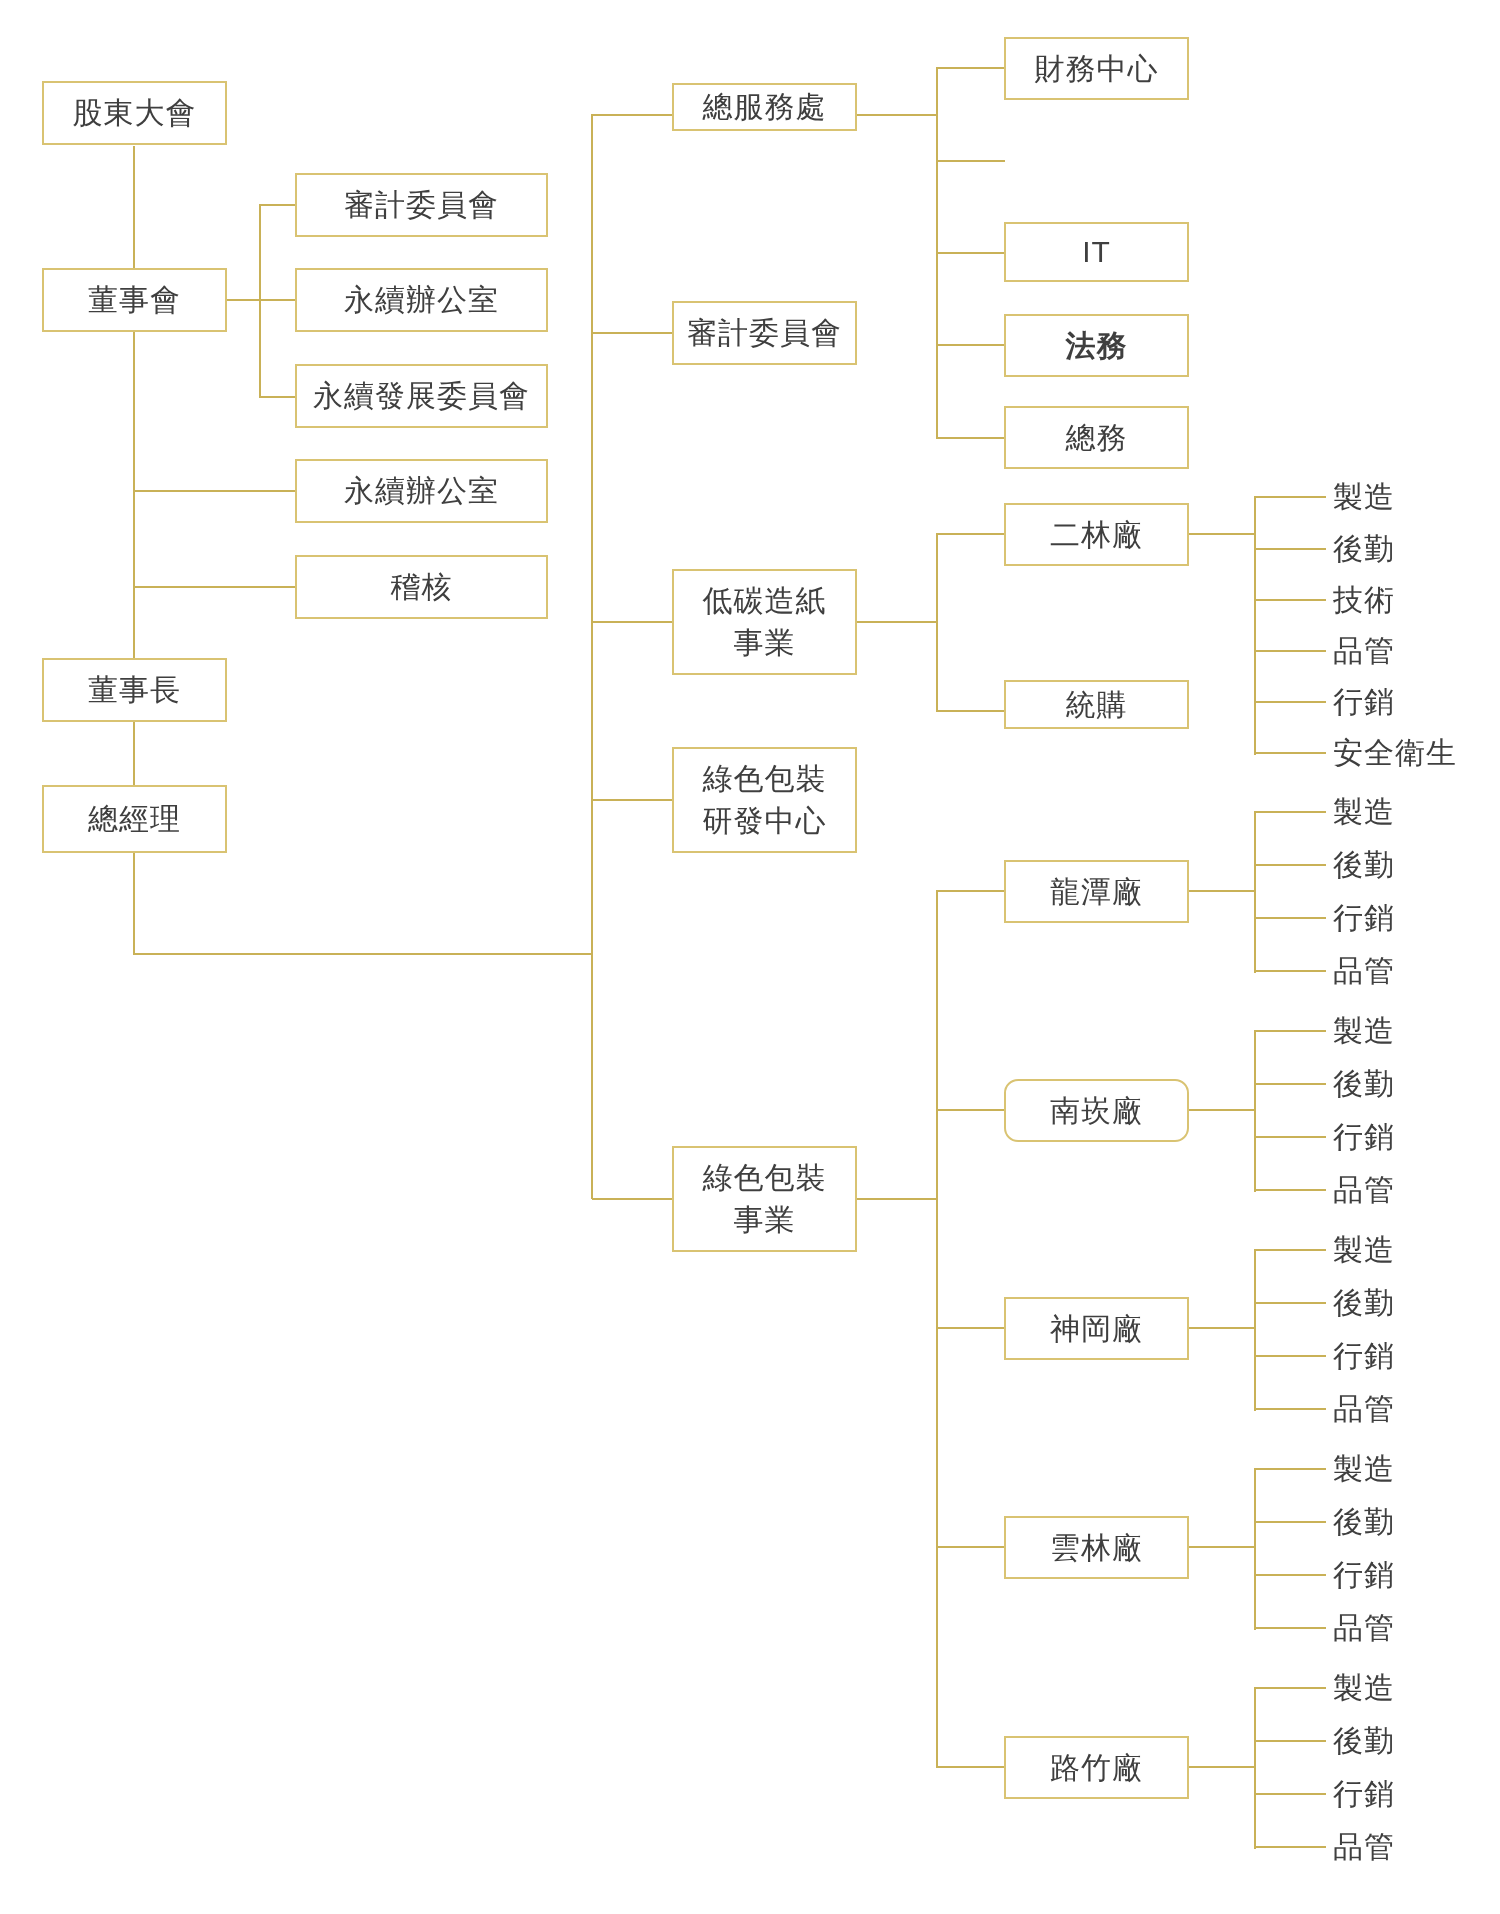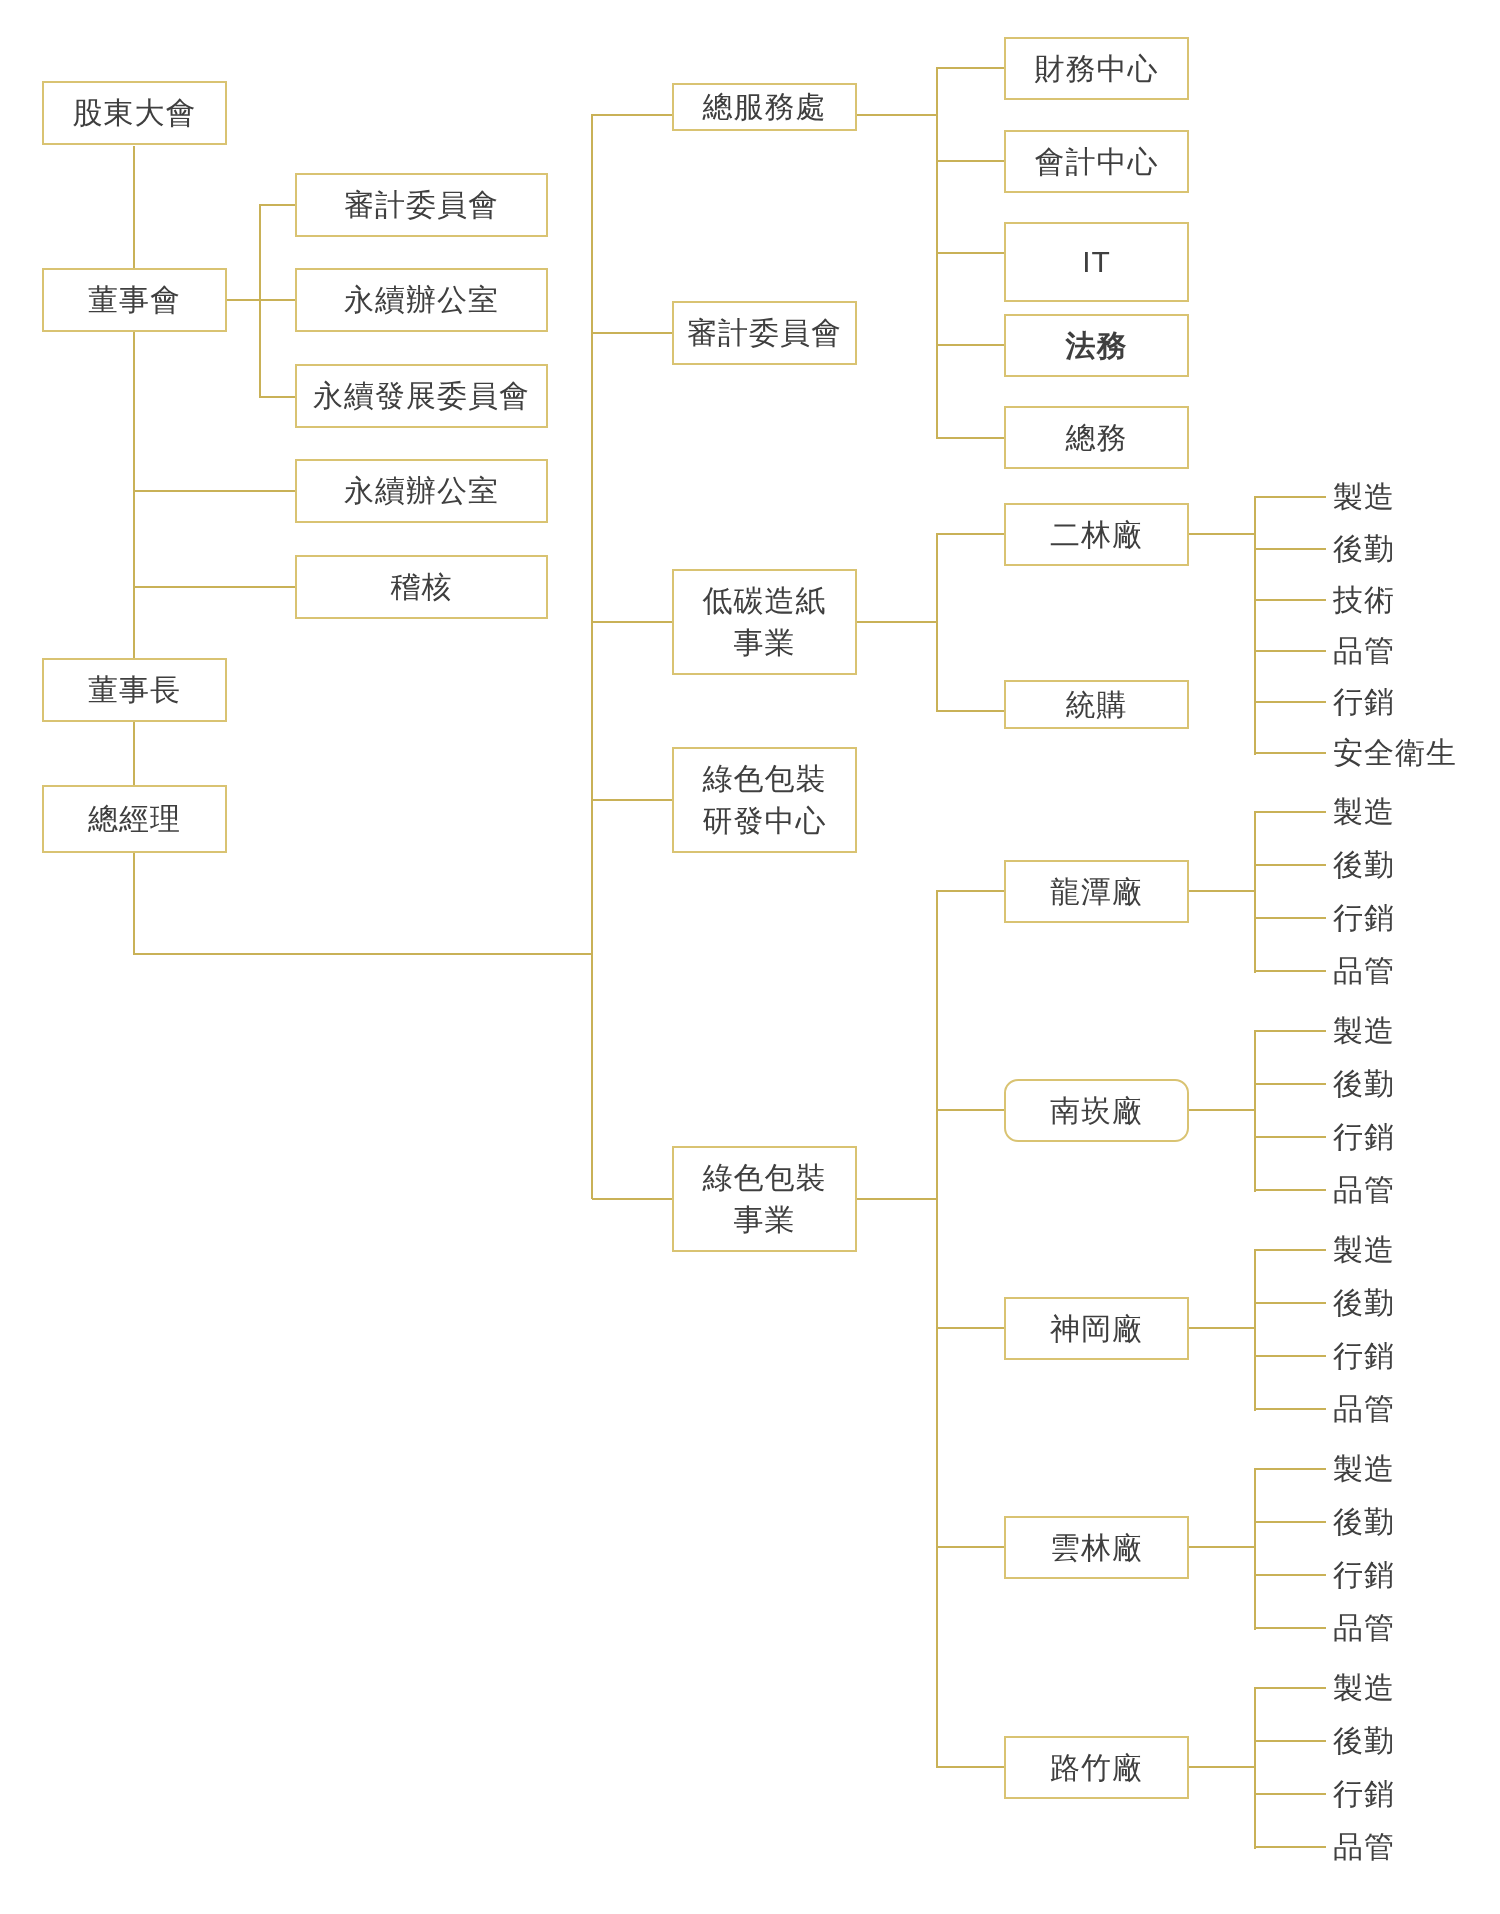--- a/index.html
+++ b/index.html
@@ -153,24 +153,21 @@
       <div>綠色包裝</div>
       <div>研發中心</div>
     </div>
     <div class="node" style="left: 672px; top: 1146px; width: 185px; height: 106px;">
       <div>綠色包裝</div>
       <div>事業</div>
     </div>
     <div class="node" style="left: 1004px; top: 37px; width: 185px; height: 63px;">
       <div>財務中心</div>
     </div>
-    <div class="node" style="left: 1004px; top: 130px; width: 185px; height: 63px;">
-      <div>會計中心</div>
-    </div>
-    <div class="node" style="left: 1004px; top: 222px; width: 185px; height: 80px;">
+    <div class="node" style="left: 1004px; top: 222px; width: 185px; height: 60px;">
       <div>IT</div>
     </div>
     <div class="node" style="left: 1004px; top: 314px; width: 185px; height: 63px; font-weight: bold;">
       <div>法務</div>
     </div>
     <div class="node" style="left: 1004px; top: 406px; width: 185px; height: 63px;">
       <div>總務</div>
     </div>
     <div class="node" style="left: 1004px; top: 503px; width: 185px; height: 63px;">
       <div>二林廠</div>

